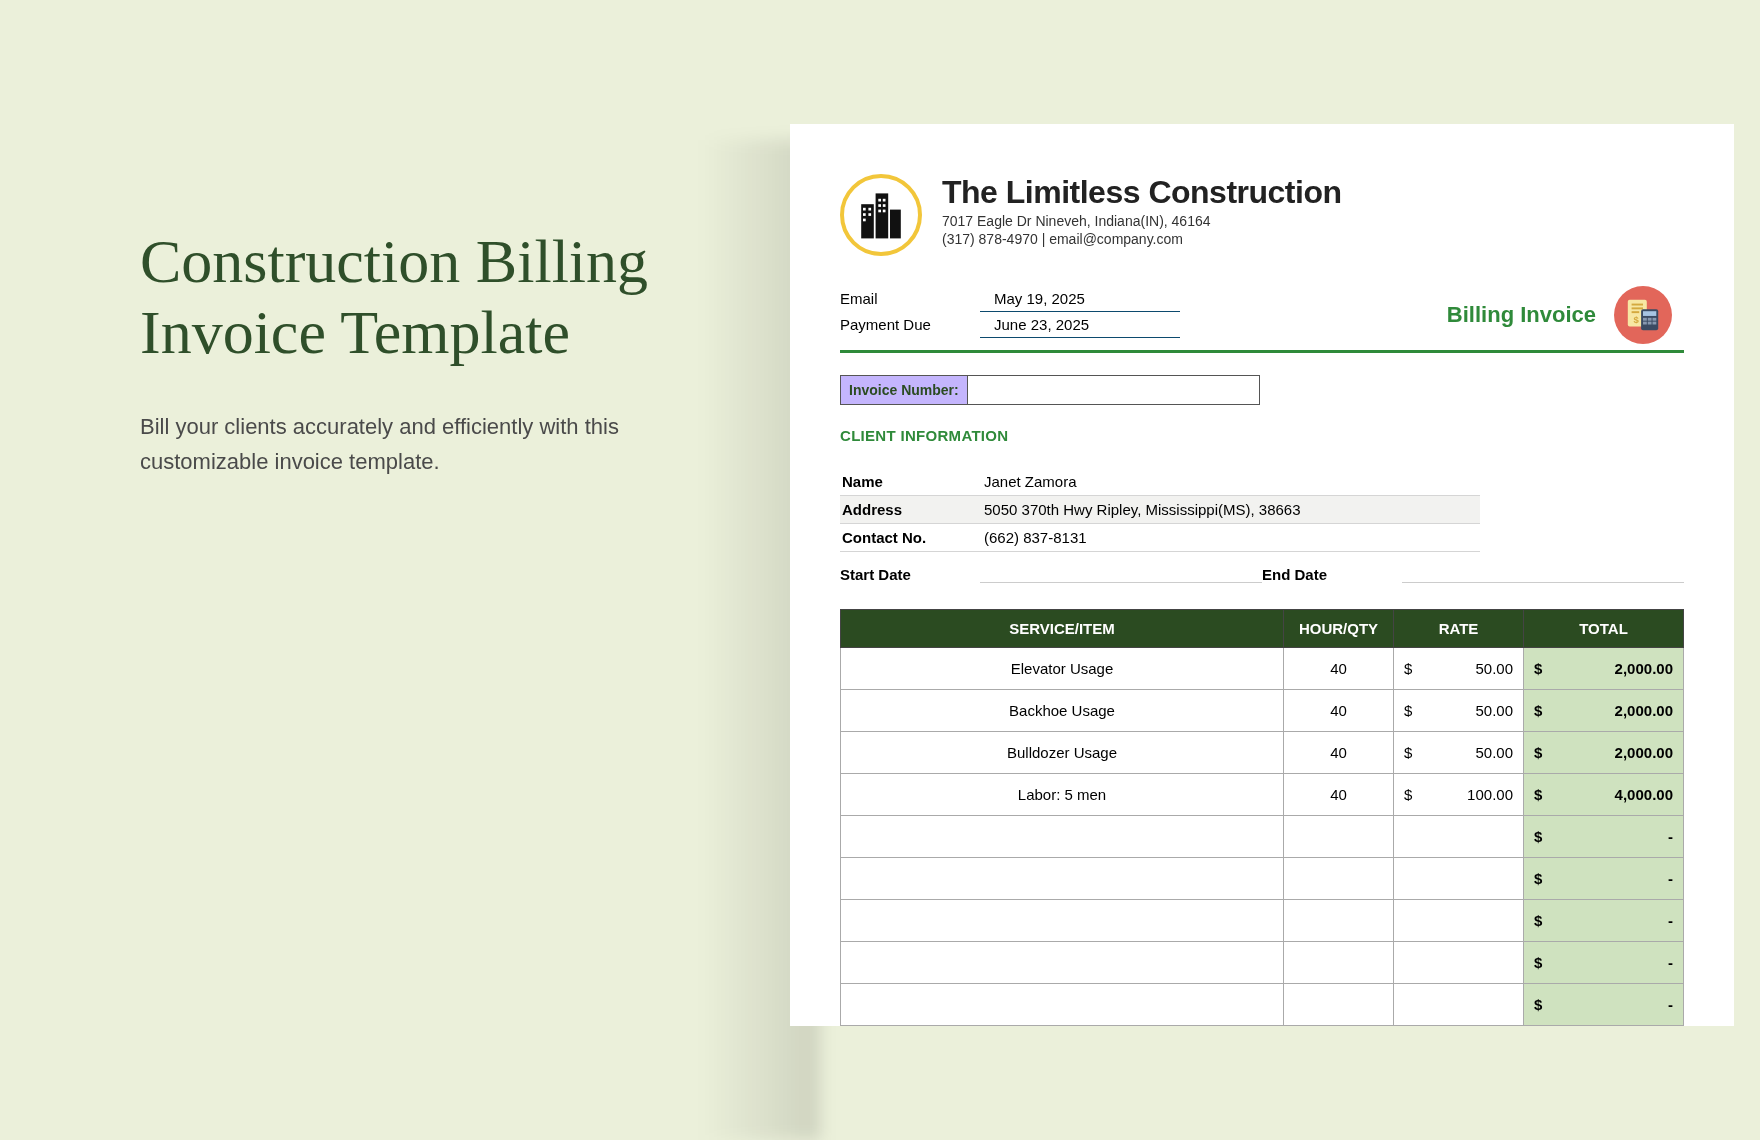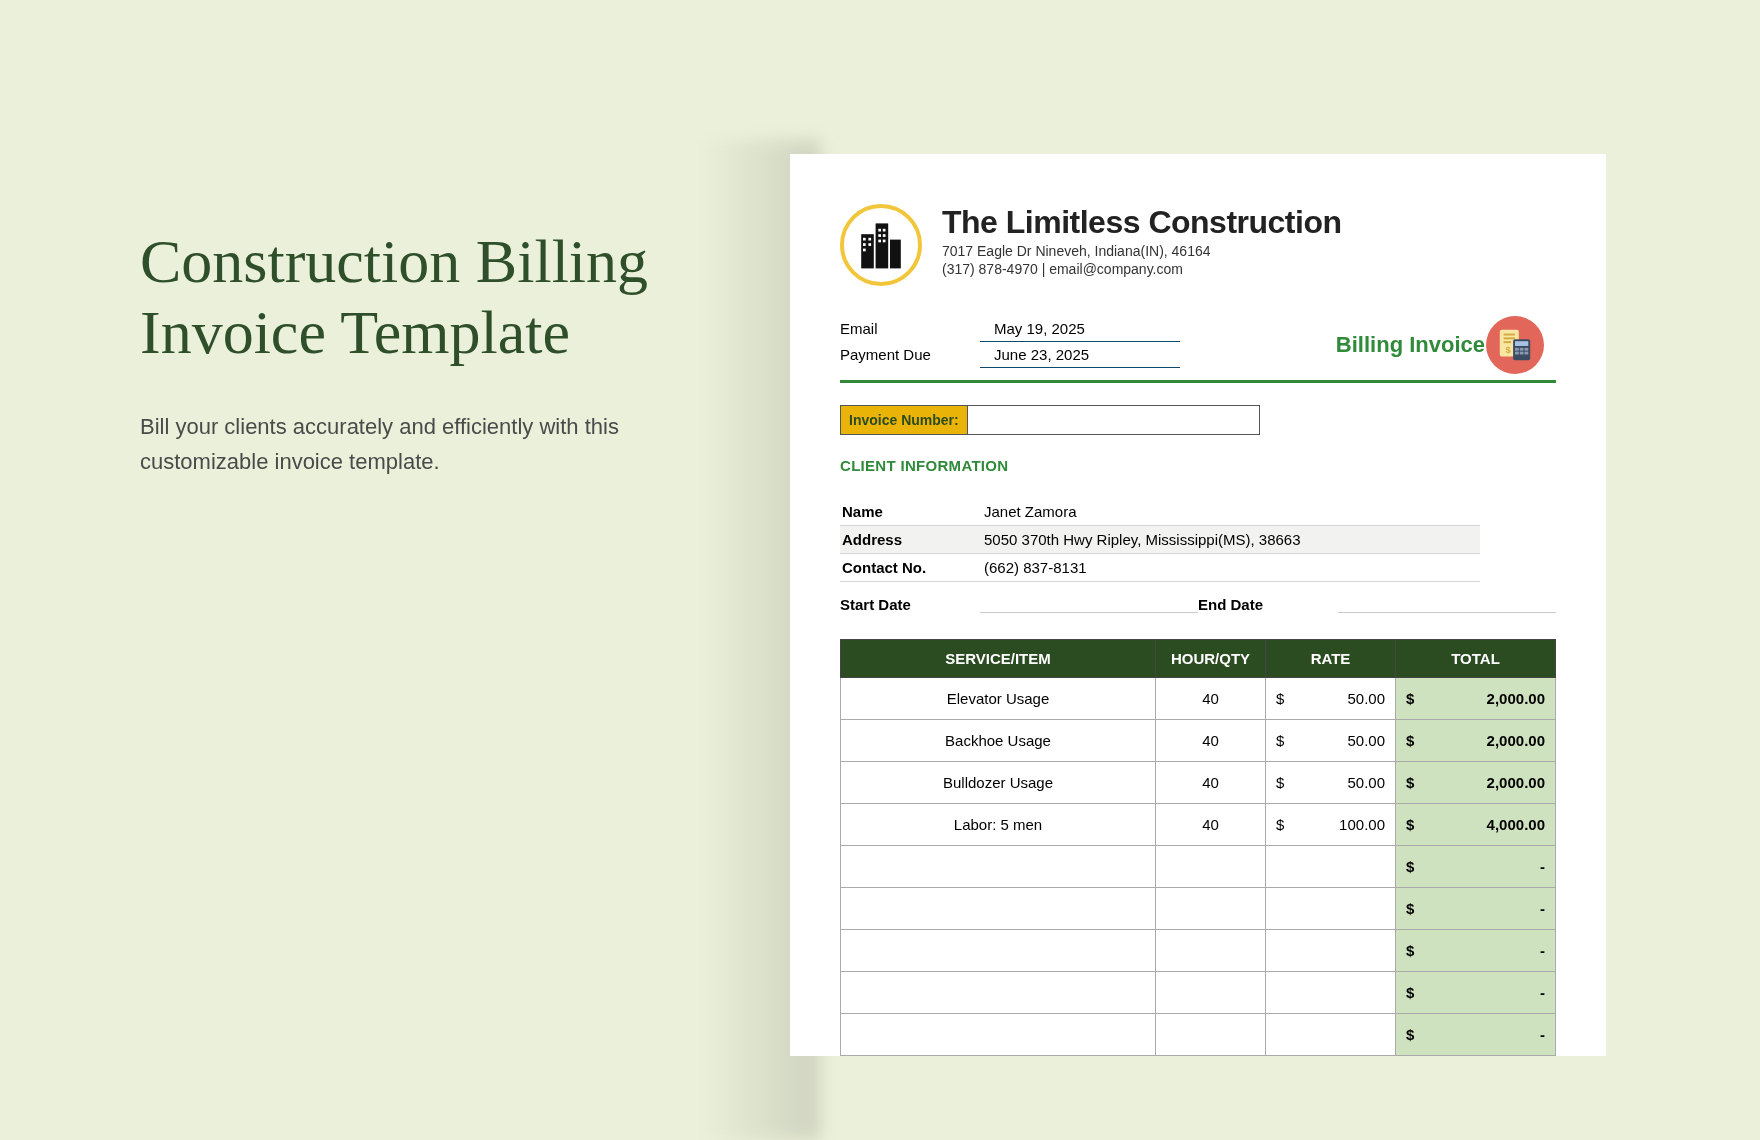--- a/index.html
+++ b/index.html
@@ -35,22 +35,22 @@
     left: 700px;
     top: 140px;
     width: 120px;
     height: 1000px;
     background: linear-gradient(90deg, rgba(0,0,0,0) 0%, rgba(0,0,0,0.12) 100%);
     filter: blur(8px);
   }
   .doc {
     position: absolute;
     left: 790px;
-    top: 154px;
-    width: 816px;
+    top: 124px;
+    width: 944px;
     background: #fff;
     padding: 50px 50px 0;
   }
   .doc-header { display: flex; align-items: flex-start; gap: 20px; }
   .logo {
     width: 82px; height: 82px; border-radius: 50%;
     border: 4px solid #f2c63a;
     display: flex; align-items: center; justify-content: center;
     background: #fff;
   }
@@ -68,36 +68,36 @@
   .meta-left .lab { width: 140px; padding: 4px 0; }
   .meta-left .val {
     width: 200px; padding: 4px 14px;
     border-bottom: 1px solid #0c4a6e;
   }
   .billing-label {
     color: #2f8a3a;
     font-weight: 700;
     font-size: 22px;
     padding-right: 12px;
-    display: flex; gap: 1px; align-items: center;
+    display: flex; gap: 18px; align-items: center;
   }
   .billing-icon {
     width: 58px; height: 58px; border-radius: 50%;
     background: #e2665a; display:flex; align-items:center; justify-content:center;
   }
   .billing-icon svg { width: 38px; height: 38px; }
 
   .rule { height: 3px; background: #2f8a3a; margin-top: 6px; }
 
   .inv-num {
     display: flex; margin-top: 22px; width: 420px;
     border: 1px solid #555;
   }
   .inv-num .lab {
-    background: #eab308; color: #2b4b21; font-weight: 700;
+    background: #c4b5fd; color: #2b4b21; font-weight: 700;
     padding: 6px 8px; font-size: 14px; border-right: 1px solid #555;
   }
   .inv-num .val { flex:1; background:#fff; }
 
   .ci-title { color:#2f8a3a; font-weight:700; font-size:15px; margin-top:22px; letter-spacing:0.3px; }
   .ci { width: 640px; margin-top: 24px; font-size: 15px; }
   .ci .r { display:flex; border-bottom:1px solid #d5d5d5; padding:5px 0; }
   .ci .r:nth-child(odd) .val { background:#fff; }
   .ci .r:nth-child(even) .val { background:#f2f2f0; }
   .ci .r:nth-child(even) { background:#f2f2f0; }

